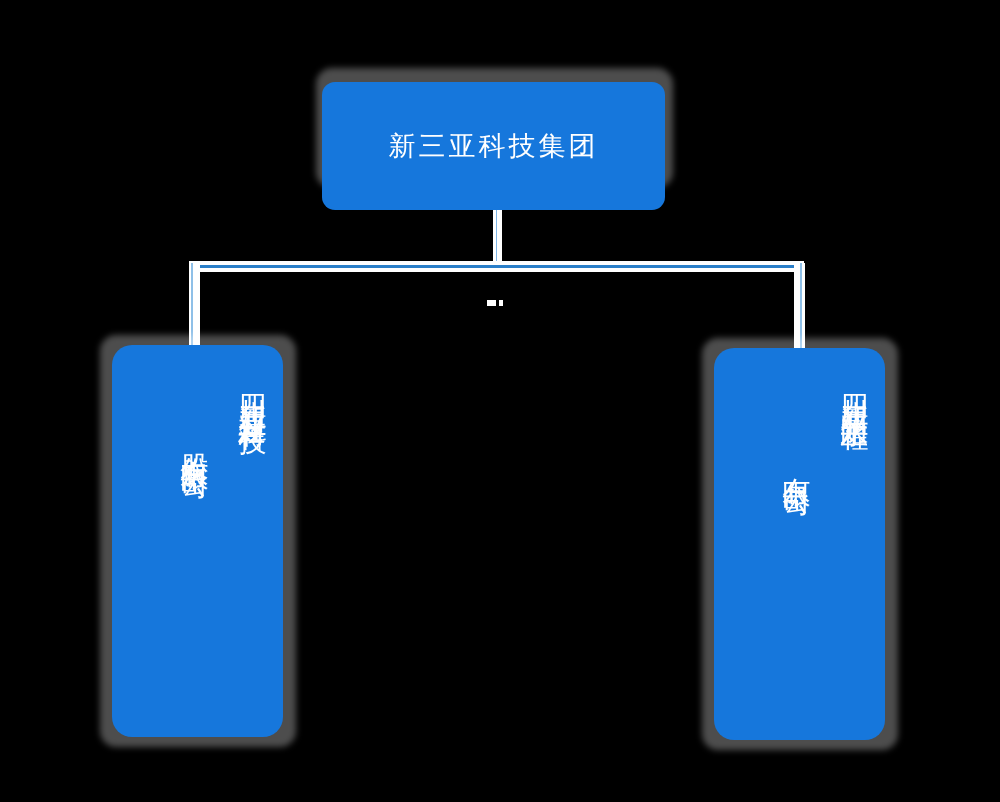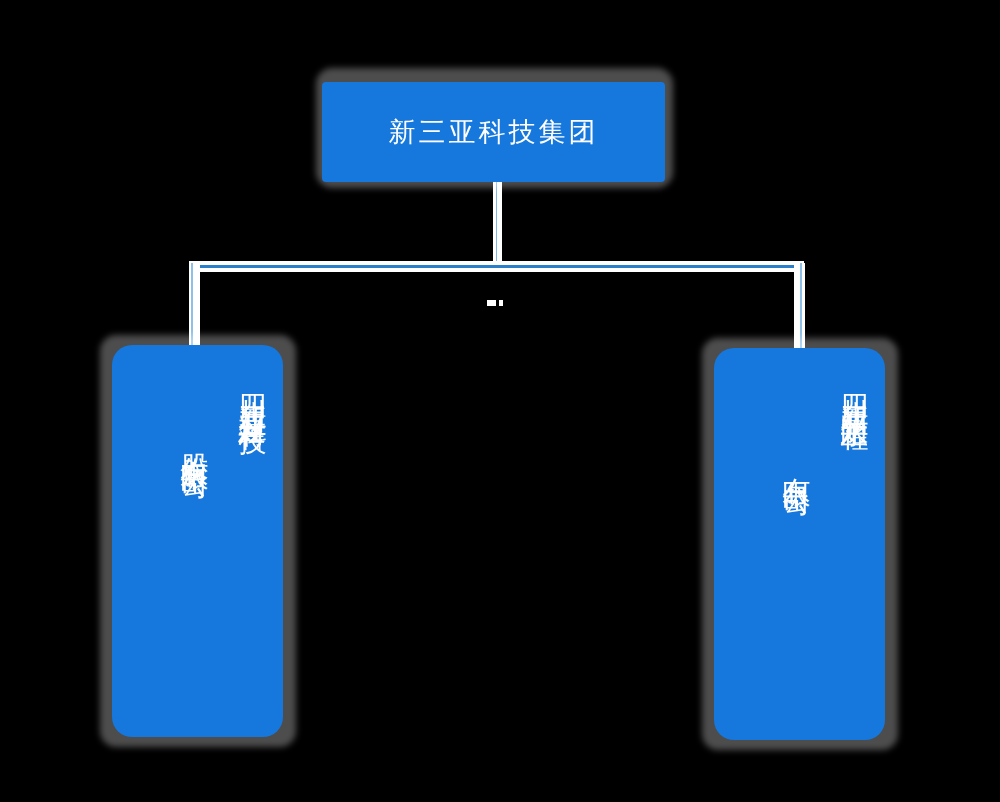--- a/index.html
+++ b/index.html
@@ -83,22 +83,22 @@
     border-radius: 16px;
     background: rgba(255,255,255,0.30);
     filter: blur(3px);
     pointer-events: none;
   }
 
   #node-root {
     left: 322px;
     top: 82px;
     width: 343px;
-    height: 100px;
-    border-radius: 4px;
+    height: 128px;
+    border-radius: 13px;
     display: flex;
     align-items: center;
     justify-content: center;
   }
   #halo-root { left: 316px; top: 68px; width: 357px; height: 120px; }
 
   .root-label {
     color: #ffffff;
     font-size: 27px;
     letter-spacing: 3px;

